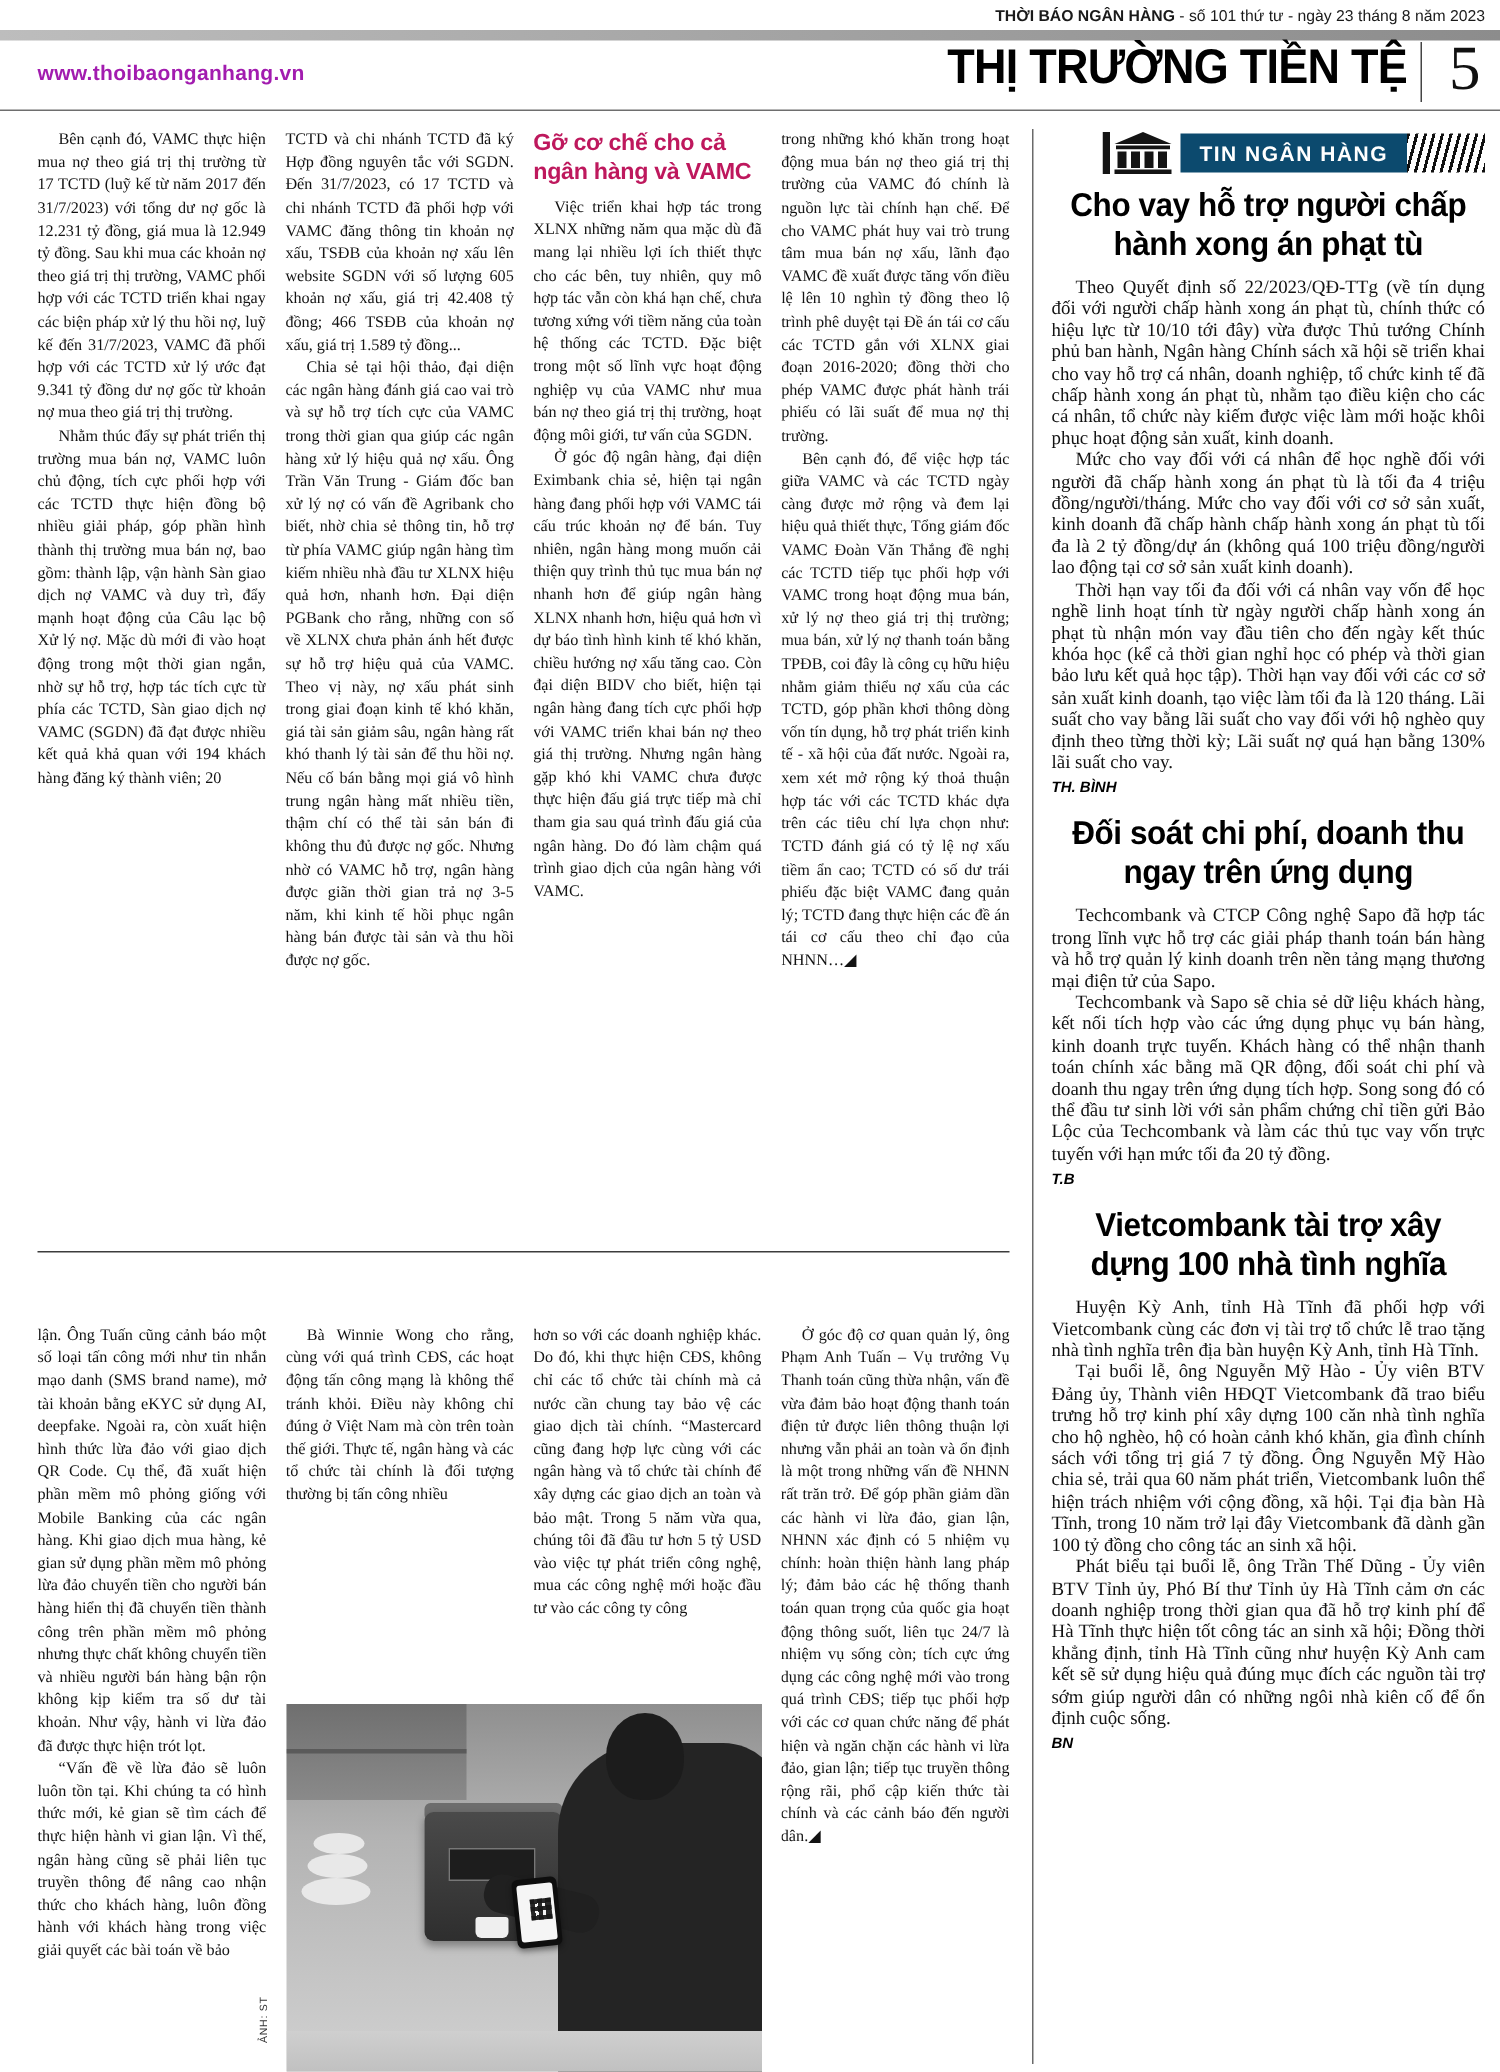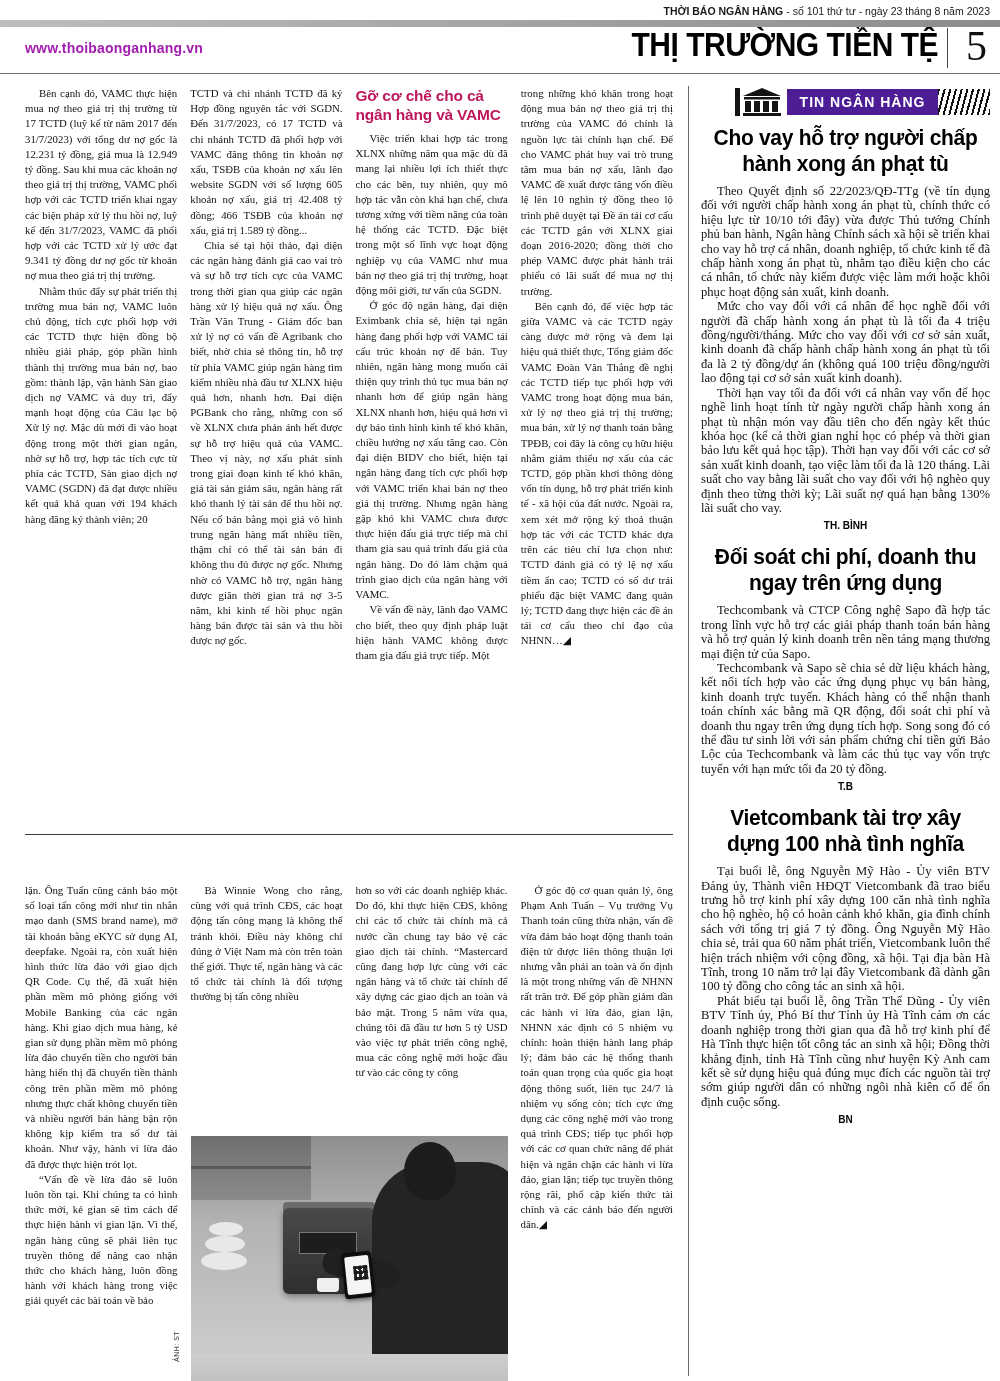--- a/index.html
+++ b/index.html
@@ -86,34 +86,34 @@
   .photo-credit { position:absolute; left:-11px; bottom:56px; font-family:"Liberation Sans",sans-serif;
                   font-size:7px; color:#333; transform:rotate(-90deg); transform-origin:left bottom;
                   letter-spacing:.5px; }
 
   
   .sidebar-rule { position:absolute; top:86px; left:688px; width:1px; height:1290px; background:#6a6a6a; }
   .sidebar { position:absolute; top:86px; left:701px; width:289px; }
 
   .tin-header { display:flex; align-items:center; height:27px; margin:2px 0 10px 34px; }
   .tin-icon { flex:0 0 50px; height:28px; margin-right:2px; }
-  .tin-bar { flex:1 1 auto; height:26px; background:#4c1d95; color:#fff;
+  .tin-bar { flex:1 1 auto; height:26px; background:#0c4a6e; color:#fff;
              font-family:"Liberation Sans",sans-serif; font-weight:700; font-size:14px;
              letter-spacing:1px; display:flex; align-items:center; justify-content:center; }
   .tin-stripes { flex:0 0 52px; height:26px;
                  background:repeating-linear-gradient(105deg,#101010 0 2px,#ffffff 2px 5.5px); }
 
   .sb-article { margin-bottom:13px; }
   .sb-title { font-family:"Liberation Sans",sans-serif; font-weight:800; font-size:21px;
               line-height:25px; letter-spacing:-.3px; text-align:center; color:#000;
               margin:8px 4px 9px; transform:scaleY(1.05); }
   .sb-body { font-size:12.6px; line-height:14.4px; text-align:justify; }
   .sb-body p.ind { text-indent:16px; }
   .sb-byline { font-family:"Liberation Sans",sans-serif; font-weight:700; font-size:10px;
-               text-align:center; margin-top:5px; color:#000; }
+               text-align:left; margin-top:5px; color:#000;font-style:italic; }
 </style>
 </head>
 <body>
 
 <div class="page">
 
   <div class="top-line">
     <span class="paper">THỜI BÁO NGÂN HÀNG</span><span> - số 101 thứ tư - ngày 23 tháng 8 năm 2023</span>
   </div>
   <div class="gray-bar"></div>
@@ -131,21 +131,20 @@
         </div>
       <div class="col">
           <p>TCTD và chi nhánh TCTD đã ký Hợp đồng nguyên tắc với SGDN. Đến 31/7/2023, có 17 TCTD và chi nhánh TCTD đã phối hợp với VAMC đăng thông tin khoản nợ xấu, TSĐB của khoản nợ xấu lên website SGDN với số lượng 605 khoản nợ xấu, giá trị 42.408 tỷ đồng; 466 TSĐB của khoản nợ xấu, giá trị 1.589 tỷ đồng...</p>
           <p class="ind">Chia sẻ tại hội thảo, đại diện các ngân hàng đánh giá cao vai trò và sự hỗ trợ tích cực của VAMC trong thời gian qua giúp các ngân hàng xử lý hiệu quả nợ xấu. Ông Trần Văn Trung - Giám đốc ban xử lý nợ có vấn đề Agribank cho biết, nhờ chia sẻ thông tin, hỗ trợ từ phía VAMC giúp ngân hàng tìm kiếm nhiều nhà đầu tư XLNX hiệu quả hơn, nhanh hơn. Đại diện PGBank cho rằng, những con số về XLNX chưa phản ánh hết được sự hỗ trợ hiệu quả của VAMC. Theo vị này, nợ xấu phát sinh trong giai đoạn kinh tế khó khăn, giá tài sản giảm sâu, ngân hàng rất khó thanh lý tài sản để thu hồi nợ. Nếu cố bán bằng mọi giá vô hình trung ngân hàng mất nhiều tiền, thậm chí có thể tài sản bán đi không thu đủ được nợ gốc. Nhưng nhờ có VAMC hỗ trợ, ngân hàng được giãn thời gian trả nợ 3-5 năm, khi kinh tế hồi phục ngân hàng bán được tài sản và thu hồi được nợ gốc.</p>
         </div>
       <div class="col">
         <div class="inner-headline">Gỡ cơ chế cho cả ngân hàng và VAMC</div>
         <div>
             <p class="ind">Việc triển khai hợp tác trong XLNX những năm qua mặc dù đã mang lại nhiều lợi ích thiết thực cho các bên, tuy nhiên, quy mô hợp tác vẫn còn khá hạn chế, chưa tương xứng với tiềm năng của toàn hệ thống các TCTD. Đặc biệt trong một số lĩnh vực hoạt động nghiệp vụ của VAMC như mua bán nợ theo giá trị thị trường, hoạt động môi giới, tư vấn của SGDN.</p>
             <p class="ind">Ở góc độ ngân hàng, đại diện Eximbank chia sẻ, hiện tại ngân hàng đang phối hợp với VAMC tái cấu trúc khoản nợ để bán. Tuy nhiên, ngân hàng mong muốn cải thiện quy trình thủ tục mua bán nợ nhanh hơn để giúp ngân hàng XLNX nhanh hơn, hiệu quả hơn vì dự báo tình hình kinh tế khó khăn, chiều hướng nợ xấu tăng cao. Còn đại diện BIDV cho biết, hiện tại ngân hàng đang tích cực phối hợp với VAMC triển khai bán nợ theo giá thị trường. Nhưng ngân hàng gặp khó khi VAMC chưa được thực hiện đấu giá trực tiếp mà chỉ tham gia sau quá trình đấu giá của ngân hàng. Do đó làm chậm quá trình giao dịch của ngân hàng với VAMC.</p>
-            <p class="ind">Về vấn đề này, lãnh đạo VAMC cho biết, theo quy định pháp luật hiện hành VAMC không được tham gia đấu giá trực tiếp. Một</p>
           </div>
       </div>
       <div class="col">
           <p>trong những khó khăn trong hoạt động mua bán nợ theo giá trị thị trường của VAMC đó chính là nguồn lực tài chính hạn chế. Để cho VAMC phát huy vai trò trung tâm mua bán nợ xấu, lãnh đạo VAMC đề xuất được tăng vốn điều lệ lên 10 nghìn tỷ đồng theo lộ trình phê duyệt tại Đề án tái cơ cấu các TCTD gắn với XLNX giai đoạn 2016-2020; đồng thời cho phép VAMC được phát hành trái phiếu có lãi suất để mua nợ thị trường.</p>
           <p class="ind">Bên cạnh đó, để việc hợp tác giữa VAMC và các TCTD ngày càng được mở rộng và đem lại hiệu quả thiết thực, Tổng giám đốc VAMC Đoàn Văn Thắng đề nghị các TCTD tiếp tục phối hợp với VAMC trong hoạt động mua bán, xử lý nợ theo giá trị thị trường; mua bán, xử lý nợ thanh toán bằng TPĐB, coi đây là công cụ hữu hiệu nhằm giảm thiểu nợ xấu của các TCTD, góp phần khơi thông dòng vốn tín dụng, hỗ trợ phát triển kinh tế - xã hội của đất nước. Ngoài ra, xem xét mở rộng ký thoả thuận hợp tác với các TCTD khác dựa trên các tiêu chí lựa chọn như: TCTD đánh giá có tỷ lệ nợ xấu tiềm ẩn cao; TCTD có số dư trái phiếu đặc biệt VAMC đang quản lý; TCTD đang thực hiện các đề án tái cơ cấu theo chỉ đạo của NHNN…◢</p>
         </div>
     </div>
   </div>
 
   <div class="section-divider"></div>
@@ -227,20 +226,21 @@
       <div class="sb-body">
           <p class="ind">Techcombank và CTCP Công nghệ Sapo đã hợp tác trong lĩnh vực hỗ trợ các giải pháp thanh toán bán hàng và hỗ trợ quản lý kinh doanh trên nền tảng mạng thương mại điện tử của Sapo.</p>
           <p class="ind">Techcombank và Sapo sẽ chia sẻ dữ liệu khách hàng, kết nối tích hợp vào các ứng dụng phục vụ bán hàng, kinh doanh trực tuyến. Khách hàng có thể nhận thanh toán chính xác bằng mã QR động, đối soát chi phí và doanh thu ngay trên ứng dụng tích hợp. Song song đó có thể đầu tư sinh lời với sản phẩm chứng chỉ tiền gửi Bảo Lộc của Techcombank và làm các thủ tục vay vốn trực tuyến với hạn mức tối đa 20 tỷ đồng.</p>
         </div>
       <div class="sb-byline">T.B</div>
     </div>
 
     <div class="sb-article">
       <div class="sb-title">Vietcombank tài trợ xây dựng 100 nhà tình nghĩa</div>
       <div class="sb-body">
+          <p class="ind">Huyện Kỳ Anh, tỉnh Hà Tĩnh đã phối hợp với Vietcombank cùng các đơn vị tài trợ tổ chức lễ trao tặng nhà tình nghĩa trên địa bàn huyện Kỳ Anh, tỉnh Hà Tĩnh.</p>
           <p class="ind">Tại buổi lễ, ông Nguyễn Mỹ Hào - Ủy viên BTV Đảng ủy, Thành viên HĐQT Vietcombank đã trao biểu trưng hỗ trợ kinh phí xây dựng 100 căn nhà tình nghĩa cho hộ nghèo, hộ có hoàn cảnh khó khăn, gia đình chính sách với tổng trị giá 7 tỷ đồng. Ông Nguyễn Mỹ Hào chia sẻ, trải qua 60 năm phát triển, Vietcombank luôn thể hiện trách nhiệm với cộng đồng, xã hội. Tại địa bàn Hà Tĩnh, trong 10 năm trở lại đây Vietcombank đã dành gần 100 tỷ đồng cho công tác an sinh xã hội.</p>
           <p class="ind">Phát biểu tại buổi lễ, ông Trần Thế Dũng - Ủy viên BTV Tỉnh ủy, Phó Bí thư Tỉnh ủy Hà Tĩnh cảm ơn các doanh nghiệp trong thời gian qua đã hỗ trợ kinh phí để Hà Tĩnh thực hiện tốt công tác an sinh xã hội; Đồng thời khẳng định, tỉnh Hà Tĩnh cũng như huyện Kỳ Anh cam kết sẽ sử dụng hiệu quả đúng mục đích các nguồn tài trợ sớm giúp người dân có những ngôi nhà kiên cố để ổn định cuộc sống.</p>
         </div>
       <div class="sb-byline">BN</div>
     </div>
 
   </div>
 </div>
 
 </body></html>

